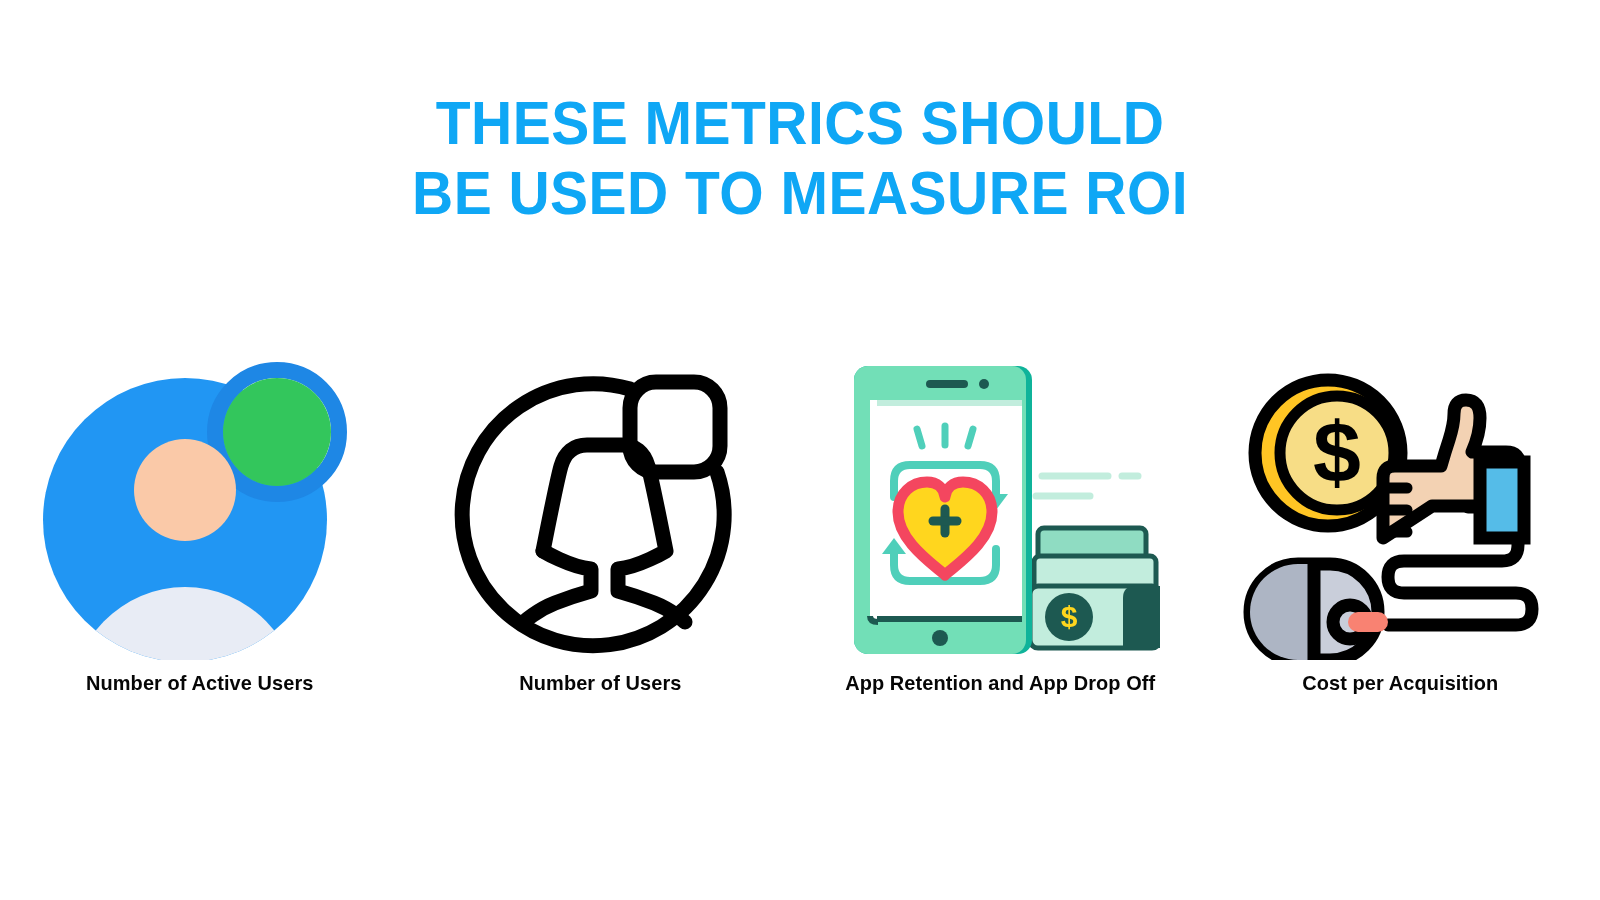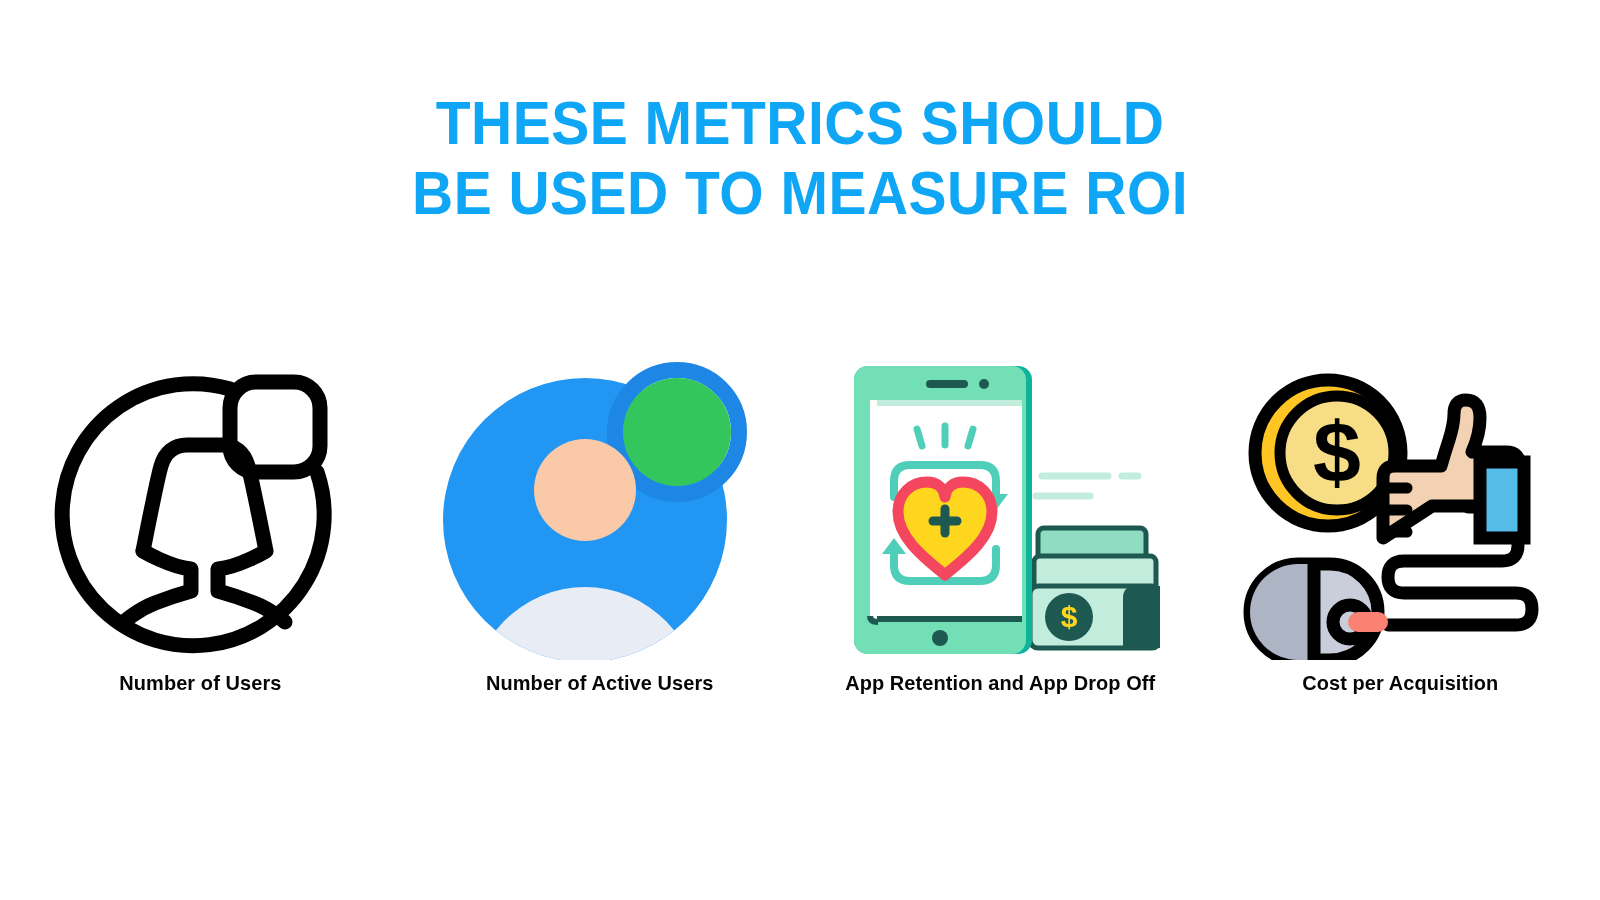--- a/index.html
+++ b/index.html
@@ -90,58 +90,58 @@
   <div class="title-block">
     <span class="title-line line1">THESE METRICS SHOULD</span>
     <span class="title-line line2">BE USED TO MEASURE ROI</span>
   </div>
 
   <div class="cards">
 
     <div class="card">
       <div class="art">
         <svg viewBox="0 0 320 300" width="320" height="300" aria-hidden="true">
-          <g fill="none" stroke="#000000" stroke-width="15" stroke-linecap="round" stroke-linejoin="round">
-
-            <path d="M190 29 A131 131 0 1 0 277 112"></path>
-
-            <rect x="190" y="22" width="90" height="90" rx="26" ry="26"></rect>
-
-            <path d="M103 191 C103 191 117 120 121 106 C125 92 134 85 147 85 L182 85 C195 85 204 92 208 106 C212 120 226 191 226 191
-                     C226 191 199 207 178 209 L178 231 C178 231 196 236 214 243 C232 250 245 262 245 262"></path>
-            <path d="M103 191 C103 191 130 207 151 209 L151 231 C151 231 133 236 115 243 C97 250 84 262 84 262"></path>
-          </g>
-        </svg>
-      </div>
-      <div class="card-label">Number of Users</div>
-    </div>
-
-    <div class="card">
-      <div class="art">
-        <svg viewBox="0 0 320 300" width="320" height="300" aria-hidden="true">
           <defs>
             <clipPath id="avatarClip">
               <circle cx="145" cy="160" r="142"></circle>
             </clipPath>
           </defs>
 
           <circle cx="145" cy="160" r="142" fill="#2196F3"></circle>
 
           <circle cx="237" cy="72" r="62" fill="none" stroke="#1E87E5" stroke-width="16"></circle>
 
           <g clip-path="url(#avatarClip)">
             <ellipse cx="145" cy="345" rx="115" ry="118" fill="#E8ECF5"></ellipse>
           </g>
 
           <circle cx="145" cy="130" r="51" fill="#FAC9A8"></circle>
 
           <circle cx="237" cy="72" r="54" fill="#33C65C"></circle>
         </svg>
       </div>
       <div class="card-label">Number of Active Users</div>
+    </div>
+
+    <div class="card">
+      <div class="art">
+        <svg viewBox="0 0 320 300" width="320" height="300" aria-hidden="true">
+          <g fill="none" stroke="#000000" stroke-width="15" stroke-linecap="round" stroke-linejoin="round">
+
+            <path d="M190 29 A131 131 0 1 0 277 112"></path>
+
+            <rect x="190" y="22" width="90" height="90" rx="26" ry="26"></rect>
+
+            <path d="M103 191 C103 191 117 120 121 106 C125 92 134 85 147 85 L182 85 C195 85 204 92 208 106 C212 120 226 191 226 191
+                     C226 191 199 207 178 209 L178 231 C178 231 196 236 214 243 C232 250 245 262 245 262"></path>
+            <path d="M103 191 C103 191 130 207 151 209 L151 231 C151 231 133 236 115 243 C97 250 84 262 84 262"></path>
+          </g>
+        </svg>
+      </div>
+      <div class="card-label">Number of Users</div>
     </div>
 
     <div class="card">
       <div class="art">
         <svg viewBox="0 0 320 300" width="320" height="300" aria-hidden="true">
 
           <g stroke="#C2EDDD" stroke-width="7" stroke-linecap="round">
             <line x1="202" y1="116" x2="268" y2="116"></line>
             <line x1="282" y1="116" x2="298" y2="116"></line>
             <line x1="196" y1="136" x2="250" y2="136"></line>

